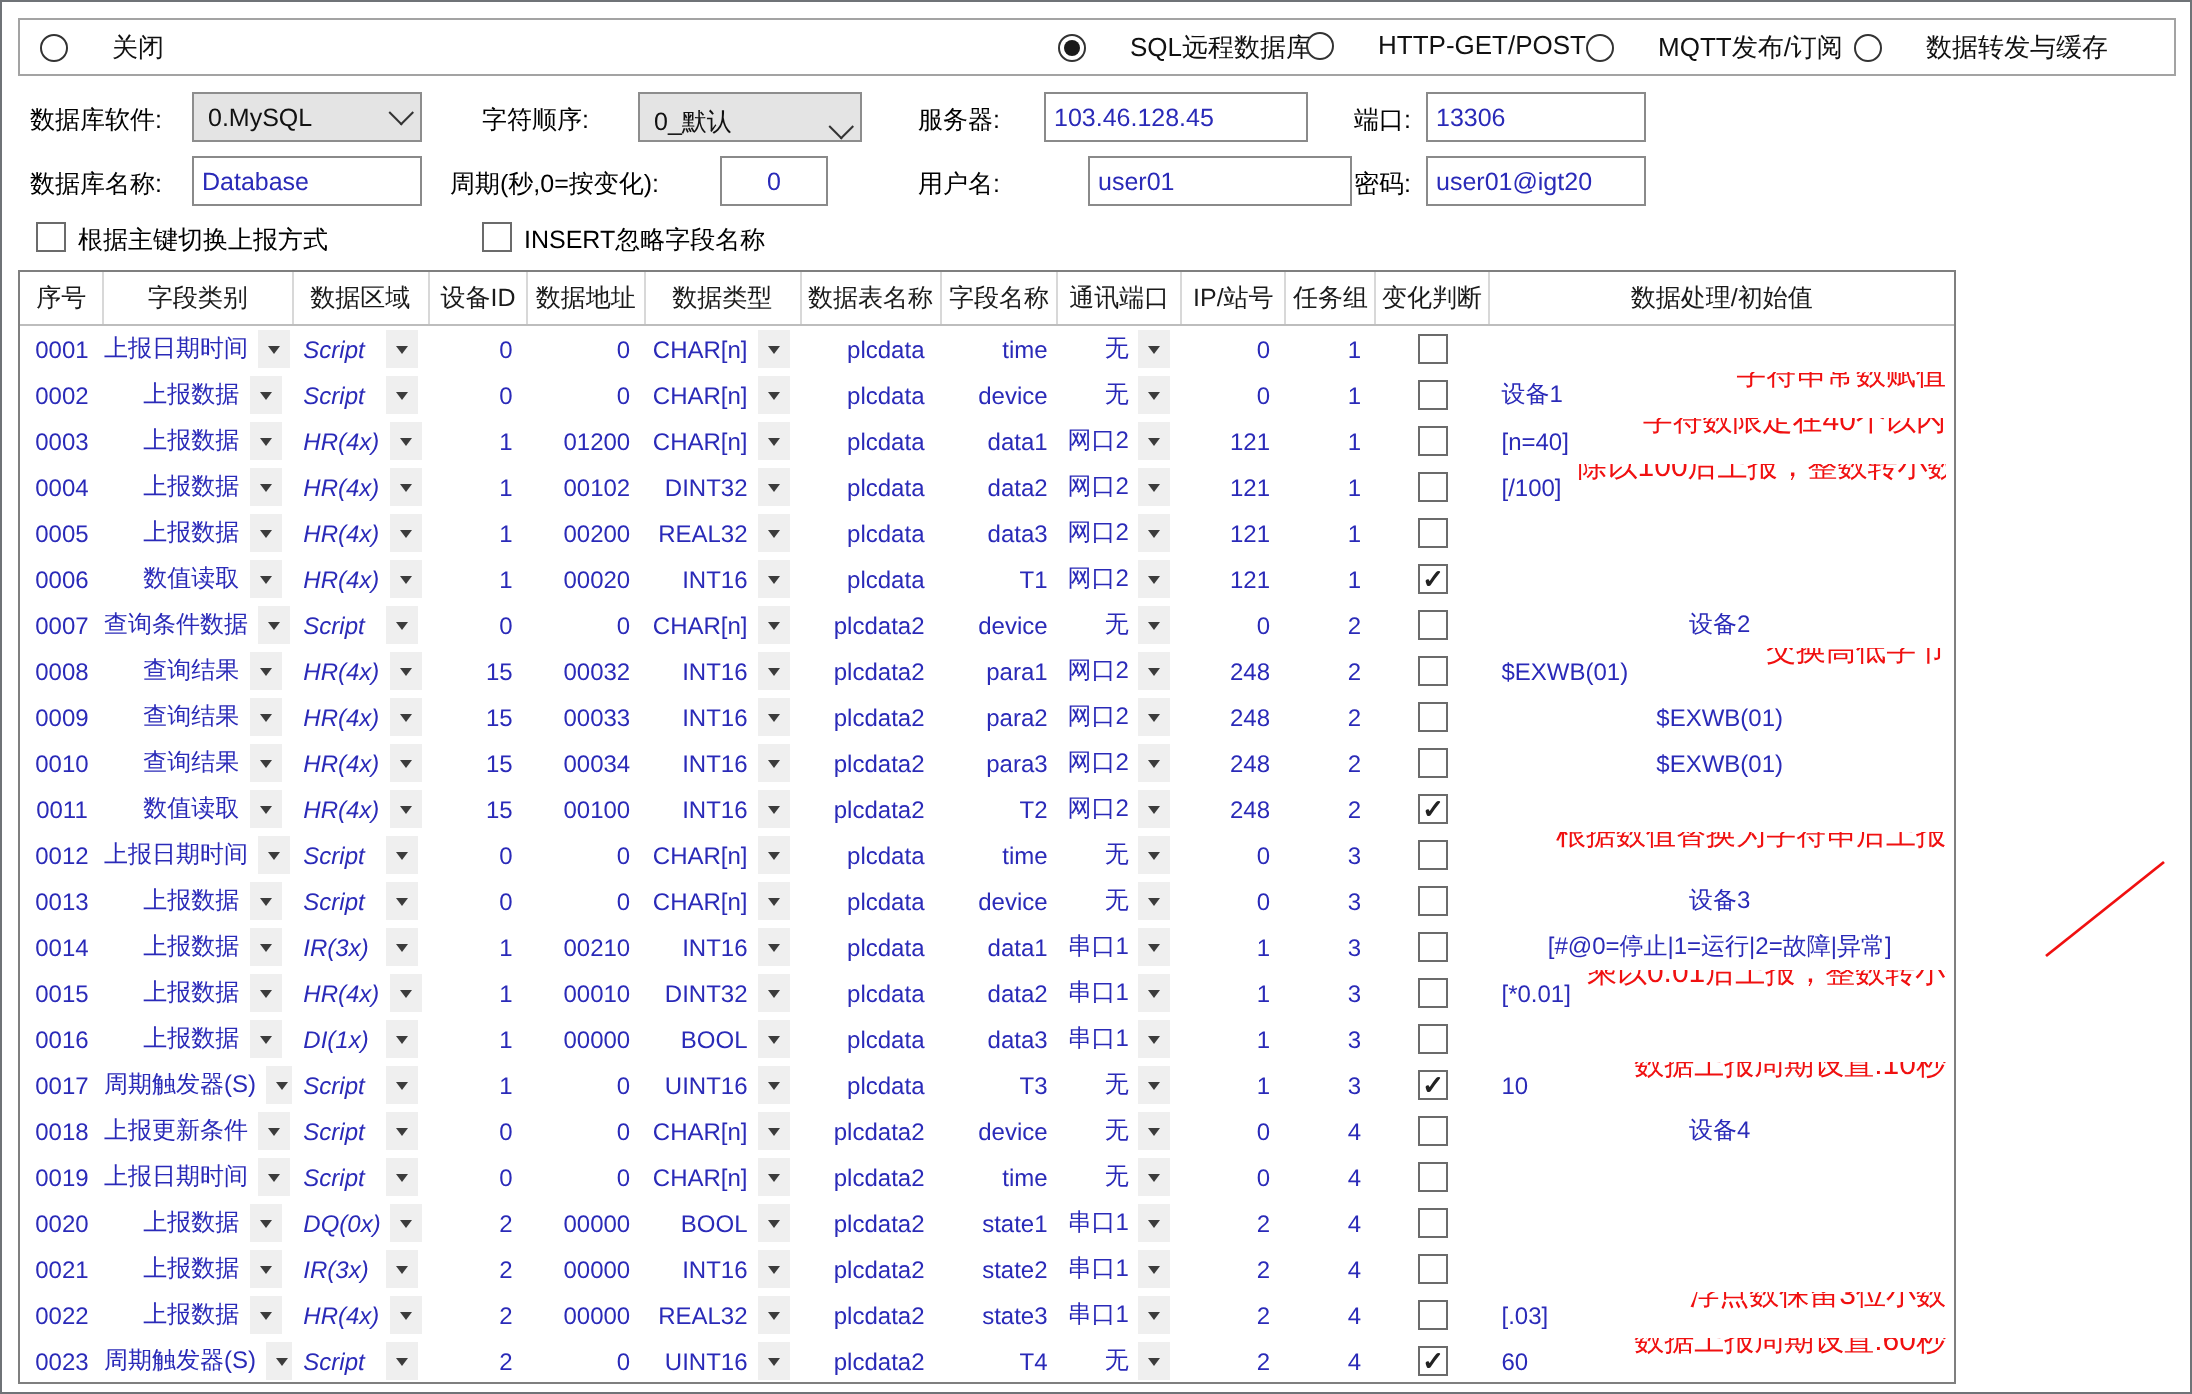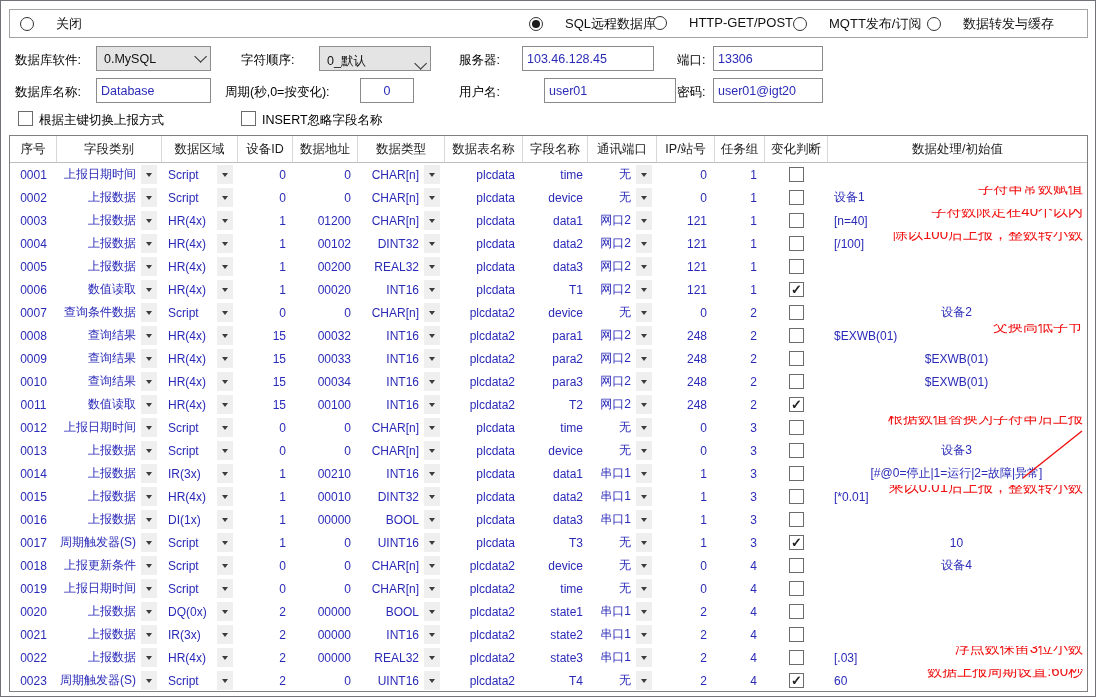--- a/index.html
+++ b/index.html
@@ -18,21 +18,21 @@
   .combo{position:absolute;height:25px;background:#e4e4e4;border:1px solid #8d8d8d;box-sizing:border-box;
          display:flex;align-items:center;justify-content:space-between;padding:0 7px;font-size:12.5px;color:#111;}
   .chev{width:8px;height:8px;border-right:1.6px solid #333;border-bottom:1.6px solid #333;transform:rotate(45deg) translateY(-3px);}
   .tin{position:absolute;height:25px;border:1px solid #8a8a8a;box-sizing:border-box;background:#fff;
        color:#2a2ab8;font-size:12.5px;font-family:"Liberation Sans",sans-serif;padding:0 4px;outline:none;}
   .tin.center{text-align:center;}
   .cbx{position:absolute;width:15px;height:15px;border:1px solid #6b6b6b;background:#fff;box-sizing:border-box;}
   .cblab{position:absolute;font-size:12.5px;color:#000;white-space:nowrap;}
 
   
-  .tbl{position:absolute;left:8px;top:134px;width:1079px;height:557px;border:1px solid #7f7f7f;box-sizing:border-box;background:#fff;}
+  .tbl{position:absolute;left:8px;top:134px;width:969px;height:557px;border:1px solid #7f7f7f;box-sizing:border-box;background:#fff;}
   .thead{display:flex;height:26px;border-bottom:1px solid #bdbdbd;}
   .th{display:flex;align-items:center;justify-content:center;font-size:12.5px;color:#1a1a1a;
       border-right:1px solid #d8d8d8;box-sizing:border-box;white-space:nowrap;}
   .th:last-child{border-right:none;}
   .tr{display:flex;height:23px;}
   .td{display:flex;align-items:center;box-sizing:border-box;font-size:12px;color:#2a2ab8;white-space:nowrap;overflow:hidden;}
 
   .c-seq{width:47px;justify-content:center;}
   .c-cat{width:105px;}
   .c-area{width:76px;}
@@ -41,21 +41,21 @@
   .c-dtype{width:87px;}
   .c-tname{width:78px;justify-content:flex-end;padding-right:8px;}
   .c-fname{width:65px;justify-content:flex-end;padding-right:5px;}
   .c-port{width:69px;}
   .c-ip{width:58px;justify-content:flex-end;padding-right:8px;}
   .c-grp{width:50px;justify-content:flex-end;padding-right:8px;}
   .c-chg{width:63px;justify-content:center;}
   .c-proc{width:259px;padding-left:6px;padding-right:4px;justify-content:center;}
 
   .combo-cell .ct{flex:1;text-align:right;padding-right:5px;}
-  .combo-cell.left .ct{text-align:left;padding-left:6px;}
+  .combo-cell.left .ct{text-align:left;padding-left:6px;font-style:italic;}
   .abtn{width:16px;height:19px;background:#efefef;display:flex;align-items:center;justify-content:center;margin-right:5px;flex:0 0 auto;}
   .abtn i{display:block;width:0;height:0;border-left:3.5px solid transparent;border-right:3.5px solid transparent;border-top:4.5px solid #3c3c3c;}
 
   .cb{width:15px;height:15px;border:1px solid #6b6b6b;background:#fff;box-sizing:border-box;display:flex;align-items:center;justify-content:center;}
   .cb.checked::after{content:"\2713";font-size:13px;font-weight:bold;color:#222;line-height:1;}
 
   .pval{flex:0 0 auto;margin-right:4px;}
   .pnote{flex:1;color:#f01010;font-size:15px;line-height:17px;text-align:right;
          border-bottom:1px solid #f01010;padding-bottom:19px;margin-left:4px;overflow:hidden;}
 
@@ -821,20 +821,21 @@
               <i></i>
             </span>
     </div>
     <div class="td c-ip">1</div>
     <div class="td c-grp">3</div>
     <div class="td c-chg">
       <span class="cb checked"></span>
     </div>
     <div class="td c-proc">
       <span class="pval">10</span>
+      <span class="pnote">数据上报周期设置:10秒</span>
     </div>
   </div>
 
   <div class="tr">
     <div class="td c-seq">0018</div>
     <div class="td c-cat combo-cell">
       <span class="ct">上报更新条件</span>
       <span class="abtn">
               <i></i>
             </span>

